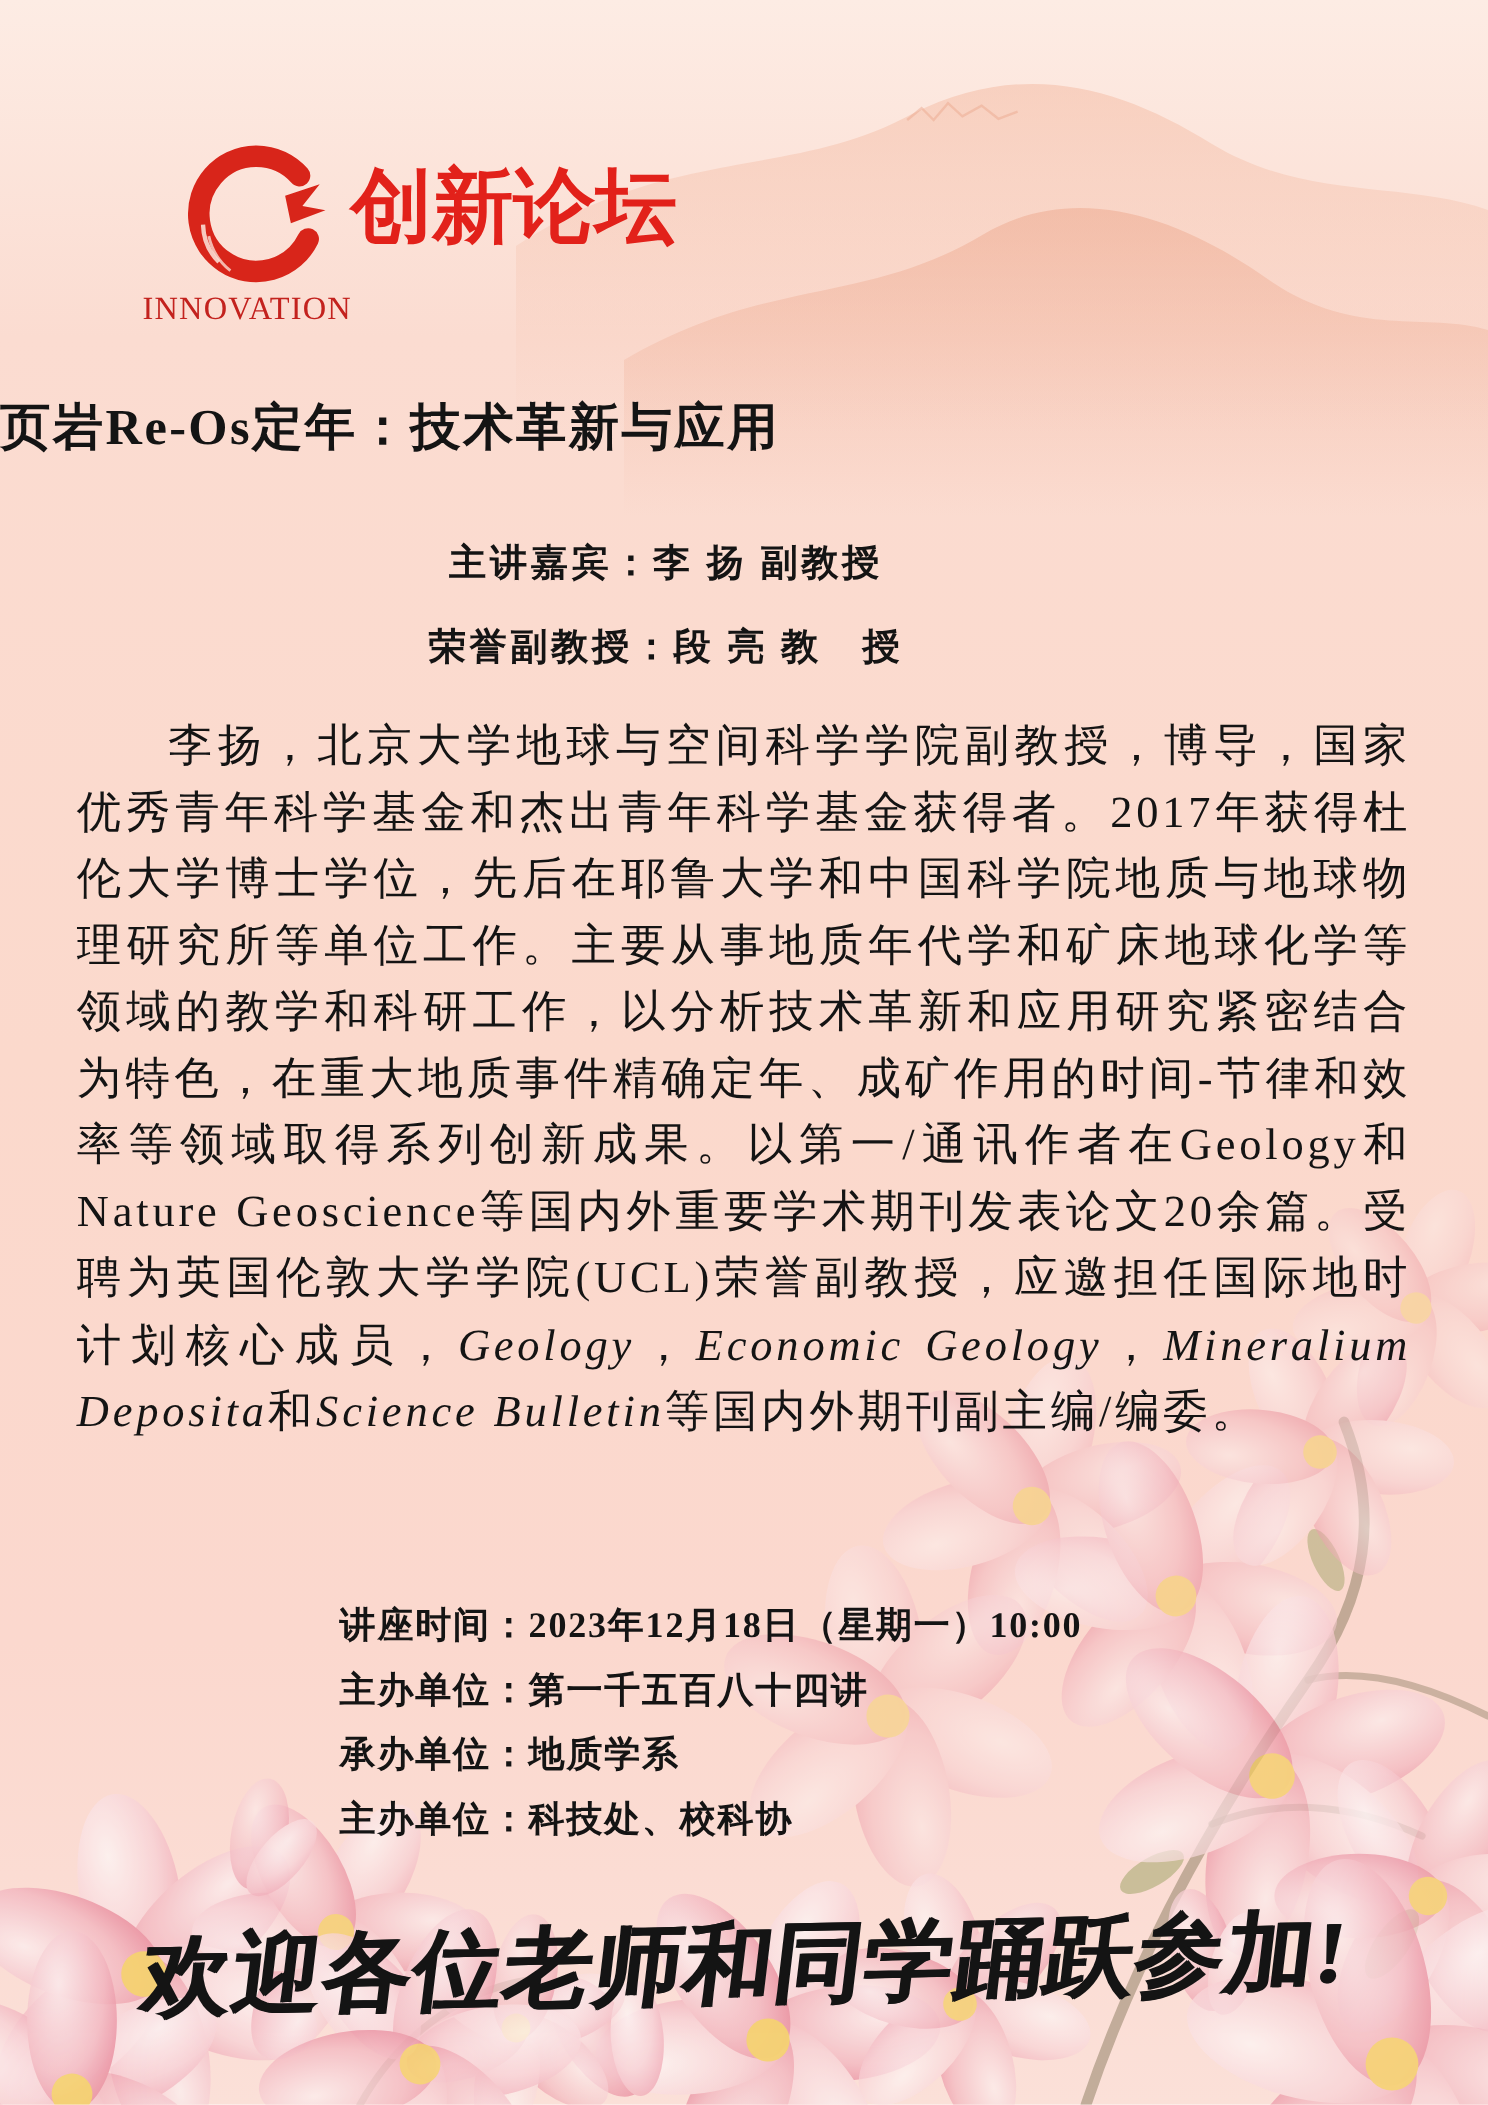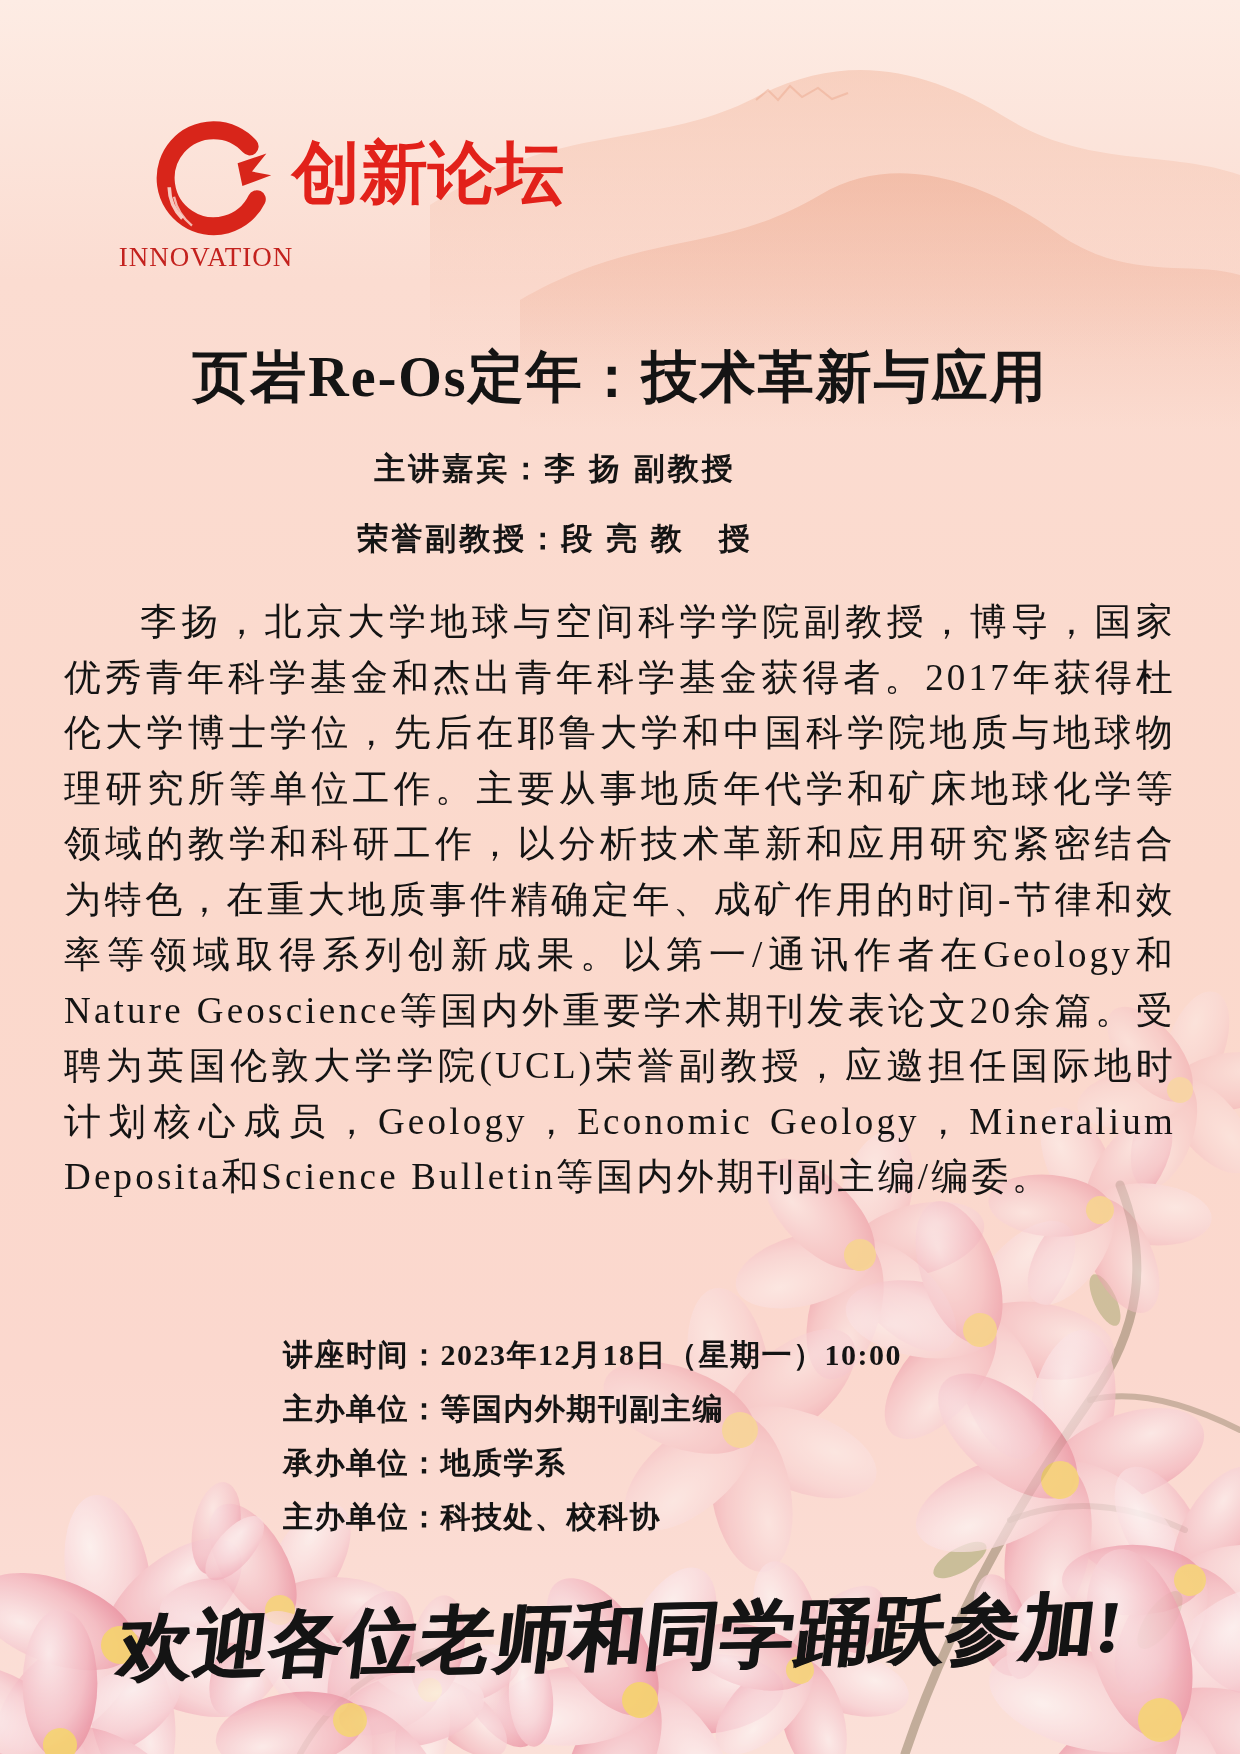--- a/index.html
+++ b/index.html
@@ -29,41 +29,41 @@
   }
   .lecture-no{
     position:absolute;left:650px;top:180px;
     font-family:"Liberation Sans",sans-serif;
     font-size:52px;font-weight:bold;color:#e2211a;
     line-height:1;white-space:nowrap;letter-spacing:0px;
   }
 
   
   .lec-title{
-    position:absolute;left:0;right:0;top:328px;margin:12px;
-    text-align:center;font-size:56px;font-weight:bold;
+    position:absolute;left:0;right:0;top:328px;margin:0;
+    text-align:left;font-size:42px;font-weight:bold;
     letter-spacing:2px;white-space:nowrap;
   }
 
   
   .speakers{
     position:absolute;left:0;right:130px;top:448px;
     display:flex;flex-direction:column;align-items:center;row-gap:28px;
   }
   .speakers .line{
     font-size:31px;font-weight:bold;letter-spacing:3px;white-space:nowrap;
   }
 
   
   .bio{
     position:absolute;left:64px;right:64px;top:594px;margin:0;
     font-size:37px;line-height:55.5px;letter-spacing:3.2px;
     text-align:justify;text-indent:76px;
   }
-  .bio .it{}
+  .bio .it{font-style:italic;}
 
   
   .details{
     position:absolute;left:283px;top:1328px;
     font-size:30px;font-weight:bold;line-height:54px;
     letter-spacing:1.5px;white-space:nowrap;
   }
 
   
   .welcome{
@@ -182,21 +182,21 @@
 
     <div class="speakers">
       <div class="line">主讲嘉宾：李 扬 副教授</div>
       <div class="line">荣誉副教授：段 亮 教　授</div>
     </div>
 
     <p class="bio"><span>李扬，北京大学地球与空间科学学院副教授，博导，国家优秀青年科学基金和杰出青年科学基金获得者。2017年获得杜伦大学博士学位，先后在耶鲁大学和中国科学院地质与地球物理研究所等单位工作。主要从事地质年代学和矿床地球化学等领域的教学和科研工作，以分析技术革新和应用研究紧密结合为特色，在重大地质事件精确定年、成矿作用的时间-节律和效率等领域取得系列创新成果。以第一/通讯作者在Geology和Nature Geoscience等国内外重要学术期刊发表论文20余篇。受聘为英国伦敦大学学院(UCL)荣誉副教授，应邀担任国际地时计划核心成员，</span><span class="it">Geology</span><span>，</span><span class="it">Economic Geology</span><span>，</span><span class="it">Mineralium Deposita</span><span>和</span><span class="it">Science Bulletin</span><span>等国内外期刊副主编/编委。</span></p>
 
     <div class="details">
       <div class="row"><span>讲座时间：</span><span>2023年12月18日（星期一）10:00</span></div>
-      <div class="row"><span>主办单位：</span><span>等国内外期刊副主编</span></div>
+      <div class="row"><span>主办单位：</span><span>第一千五百八十四讲</span></div>
       <div class="row"><span>承办单位：</span><span>地质学系</span></div>
       <div class="row"><span>主办单位：</span><span>科技处、校科协</span></div>
     </div>
 
     <div class="welcome">欢迎各位老师和同学踊跃参加!</div>
 
   </div>
 </div>
 
 </body></html>

